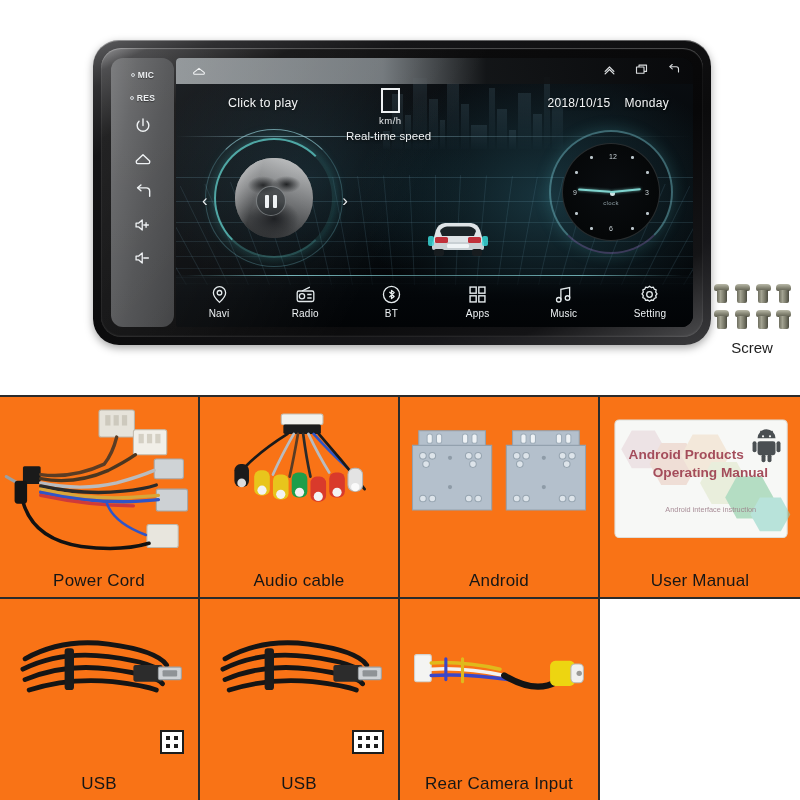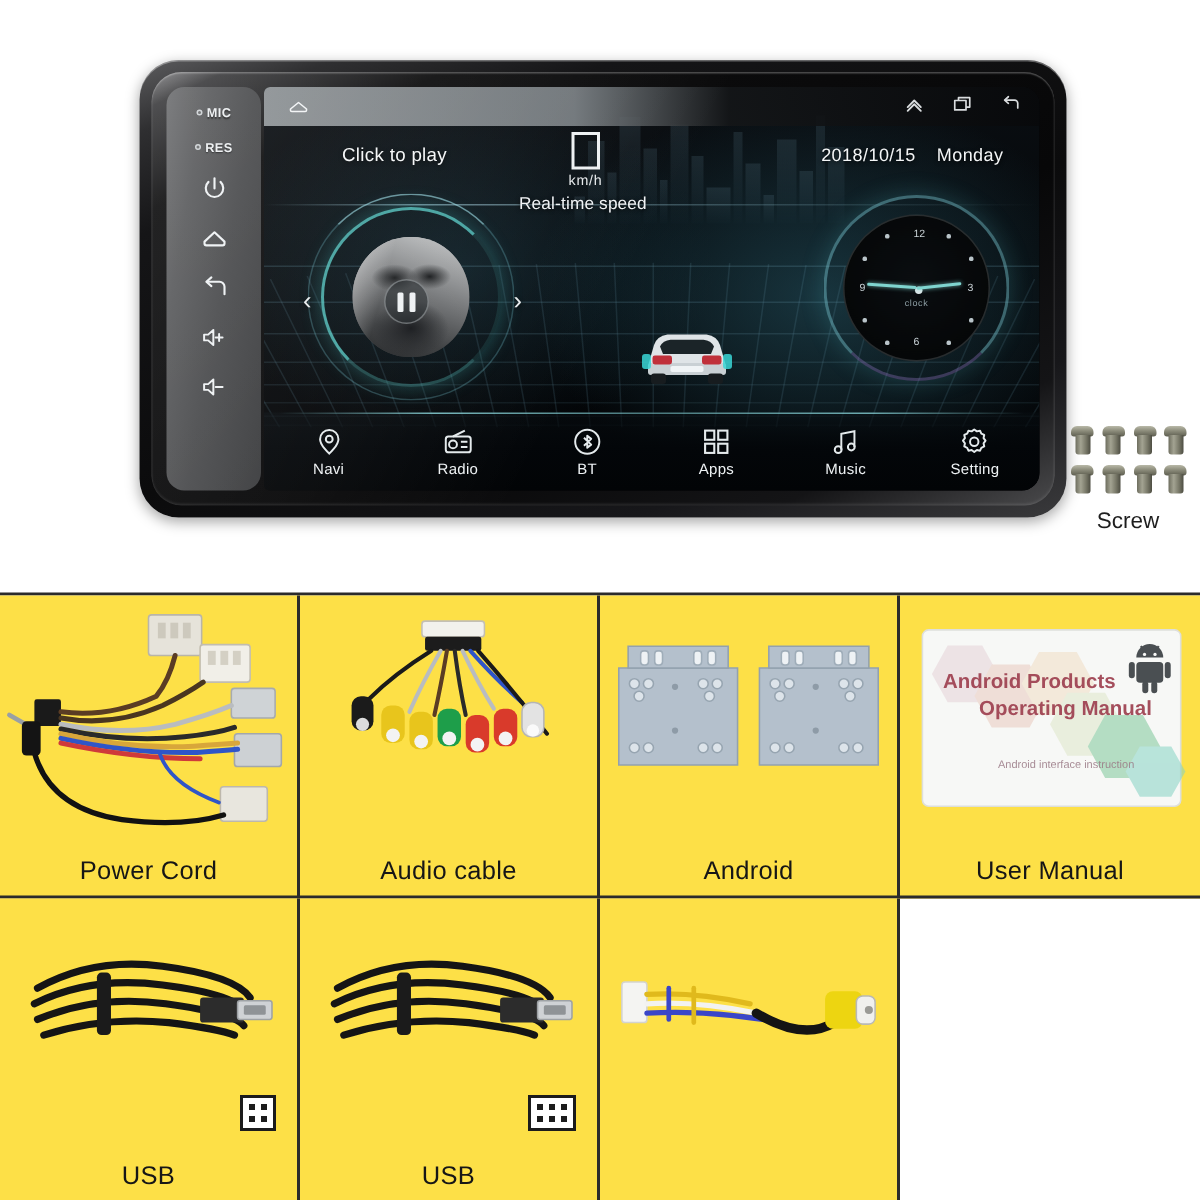--- a/index.html
+++ b/index.html
@@ -160,21 +160,21 @@
   .screw .shank { position:absolute; left:4.5px; top:6px; width:10px; height:13px; border-radius:0 0 2px 2px;
                   background:linear-gradient(90deg,#6e6e5f 0%, #a3a392 35%, #787868 70%, #4d4d42 100%); }
   .screwlabel { text-align:center; font-size:15px; color:#1e1e1e; margin-top:7px; }
 
   
   #grid { position:absolute; left:0; top:395px; width:800px; height:405px;
           border-top:2px solid #2b2b2b; display:grid;
           grid-template-columns:repeat(4,1fr); grid-template-rows:repeat(2,1fr); }
   .cell { position:relative; border-right:2px solid #2b2b2b; border-bottom:2px solid #2b2b2b;
           display:flex; flex-direction:column; align-items:center; justify-content:flex-end;
-          padding-bottom:6px; background:#fde047; overflow:hidden; }
+          padding-bottom:6px; background:#f97316; overflow:hidden; }
   .cell:nth-child(4n) { border-right:none; }
   .cell:nth-child(n+5) { border-bottom:none; }
   .cell .pic { position:absolute; left:0; right:0; top:4px; bottom:38px; }
   .cell .cap { font-size:17px; color:#161616; letter-spacing:.2px; z-index:3; }
   .pinbox { position:absolute; right:14px; bottom:46px; border:2.5px solid #1c1c1c; background:#fff;
             padding:4px; display:grid; gap:4px; z-index:4; }
   .pinbox i { width:4px; height:4px; background:#1c1c1c; display:block; }
   .pin4 { grid-template-columns:repeat(2,1fr); }
   .pin6 { grid-template-columns:repeat(3,1fr); }
 
@@ -704,14 +704,15 @@
           <path d="M30 68 Q66 66 104 72" stroke="#3a46c8"></path>
           <path d="M44 52 L44 72" stroke="#3a46c8" stroke-width="3"></path>
           <path d="M60 52 L60 74" stroke="#e0b91c" stroke-width="3"></path>
         </g>
         <path d="M100 68 Q130 86 150 74" fill="none" stroke="#141414" stroke-width="6" stroke-linecap="round"></path>
         <rect x="144" y="54" width="24" height="24" rx="5" fill="#edd511"></rect>
         <rect x="164" y="57" width="12" height="18" rx="4" fill="#f0f0ee" stroke="#b9b9b5"></rect>
         <circle cx="172" cy="66" r="2.6" fill="#9a9a96"></circle>
       </svg>
     </div>
+    <div class="cap">Rear Camera Input</div>
   </div>
 </div>
 
 </body></html>

